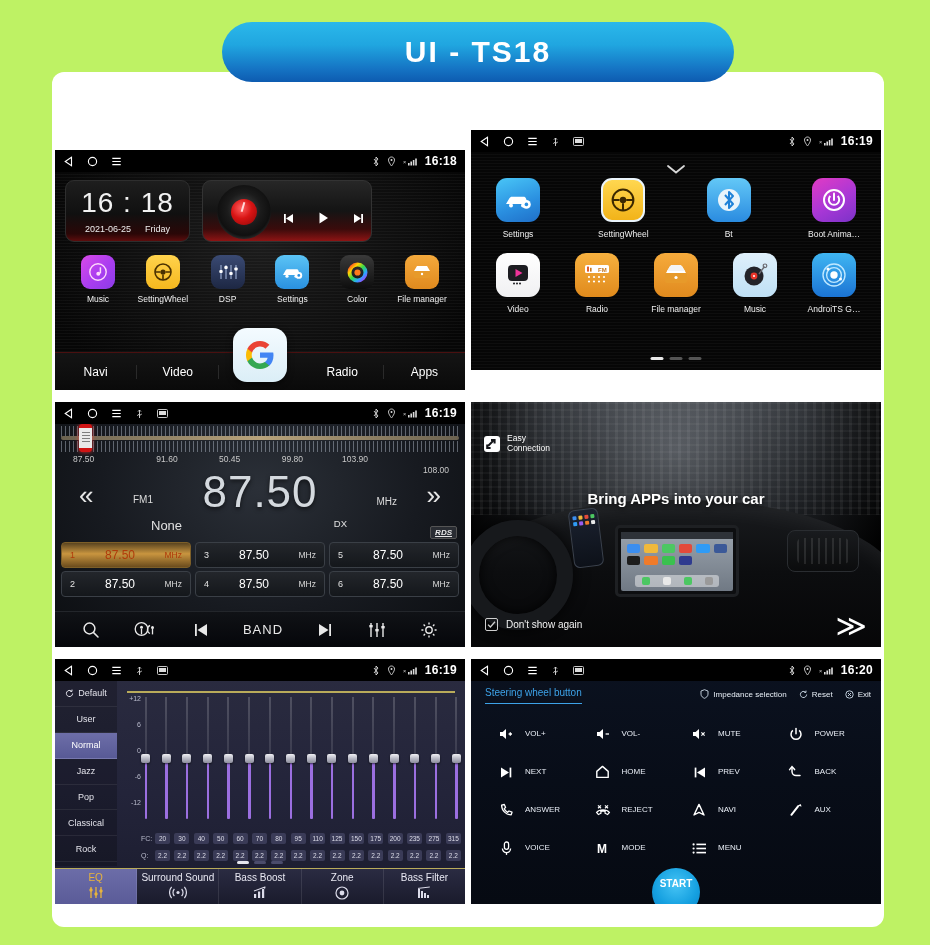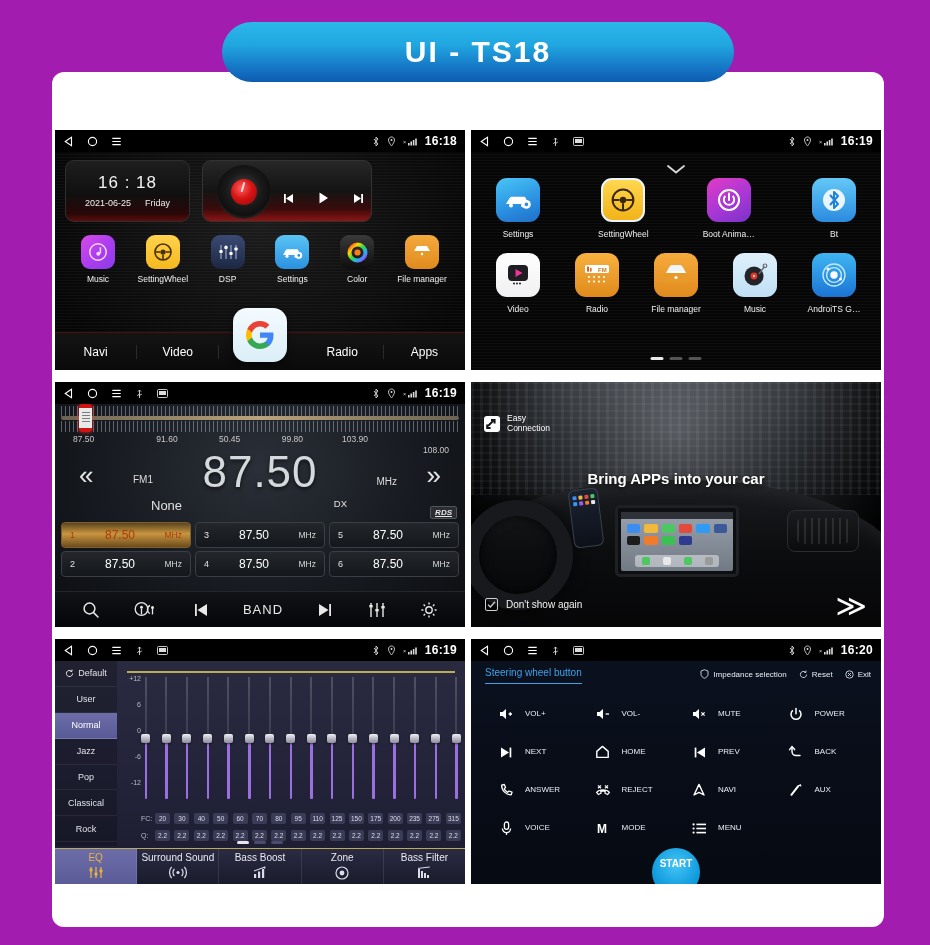--- a/index.html
+++ b/index.html
@@ -2,21 +2,21 @@
 <html><head>
 <meta charset="utf-8">
 <style>
   * { box-sizing: border-box; margin: 0; padding: 0; }
   html, body {
     width: 930px; height: 945px;
     background: #000;
     font-family: "Liberation Sans", sans-serif;
     overflow: hidden;
   }
-  .page { position: relative; width: 930px; height: 945px; background: #a21caf; }
+  .page { position: relative; width: 930px; height: 945px; background: #bef264; }
 
   
   .title-pill {
     position: absolute; left: 222px; top: 22px;
     width: 512px; height: 60px;
     border-radius: 30px;
     background: linear-gradient(180deg, #2bb8ea 0%, #20a6e0 38%, #1574c4 78%, #0d5bb0 100%);
     display: flex; align-items: center; justify-content: center;
     z-index: 5;
   }
@@ -57,29 +57,30 @@
   .sb-right { margin-left:auto; display:flex; align-items:center; gap: 7px; }
   .sb-time { color:#fff; font-size: 12px; font-weight: bold; letter-spacing:0.3px; }
   .ic { display:inline-block; line-height:0; }
   .ic svg { display:block; }
 
   
   .home {
     background:
       repeating-linear-gradient(180deg, rgba(255,255,255,0.035) 0px, rgba(255,255,255,0.035) 1px, rgba(0,0,0,0) 1px, rgba(0,0,0,0) 3px),
       radial-gradient(ellipse at 50% 40%, #1c1c1c 0%, #060606 80%);
+    margin-top: 20px;
   }
   .widget-row { position:absolute; left:10px; top:30px; display:flex; gap:12px; }
   .clock-w {
     width: 125px; height: 62px; border-radius: 9px;
     background: linear-gradient(180deg,#1e1e1e 0%, #101010 55%, #2a0707 88%, #5d0d0d 100%);
     border:1px solid #2e2e2e;
     display:flex; flex-direction:column; align-items:center; justify-content:center;
   }
-  .clock-time { color:#f2f2f2; font-size:17px; letter-spacing:1px; line-height:1; }
+  .clock-time { color:#f2f2f2; font-size:28px; letter-spacing:1px; line-height:1; }
   .clock-sub { display:flex; gap:14px; margin-top:7px; }
   .clock-sub span { color:#ededed; font-size:9px; }
   .media-w {
     width: 170px; height: 62px; border-radius: 9px;
     background: linear-gradient(180deg,#272727 0%, #141414 50%, #3a0b0b 80%, #8e1414 100%);
     border:1px solid #333; position:relative; overflow:hidden;
   }
   .disc {
     position:absolute; left:14px; top:4px; width:54px; height:54px; border-radius:50%;
     background: radial-gradient(circle at 50% 45%, #4a4a4a 0%, #1b1b1b 42%, #101010 65%, #333 78%, #0d0d0d 100%);
@@ -555,37 +556,37 @@
               <div class="dapp-ico" style="background:linear-gradient(180deg,#ffd750 0%,#f2b319 100%);border:2px solid #eaf4fb">
                 <svg width="28" height="28" viewBox="0 0 28 28">
                     <circle cx="14" cy="14" r="10.4" fill="none" stroke="#3b2800" stroke-width="2"></circle>
                     <circle cx="14" cy="14" r="3.2" fill="#3b2800"></circle>
                     <path d="M3.6 14h7M17.2 14h7.2M14 17.2v7.2" stroke="#3b2800" stroke-width="2"></path>
                   </svg>
               </div>
               <div class="dapp-lbl">SettingWheel</div>
             </div>
             <div class="dapp">
+              <div class="dapp-ico" style="background:linear-gradient(180deg,#63c8f7 0%,#2a8be0 100%)">
+                <svg width="24" height="30" viewBox="0 0 24 30">
+                    <circle cx="12" cy="15" r="11" fill="#e9f4fb"></circle>
+                    <path d="M8 10 L16 19 L12 23 V7 L16 11 L8 20" fill="none" stroke="#1f82d8" stroke-width="2" stroke-linejoin="round"></path>
+                  </svg>
+              </div>
+              <div class="dapp-lbl">Bt</div>
+            </div>
+            <div class="dapp">
               <div class="dapp-ico" style="background:linear-gradient(150deg,#e23bc4 0%,#a837d6 55%,#7b32c8 100%)">
                 <svg width="30" height="30" viewBox="0 0 30 30">
                     <circle cx="15" cy="15" r="10" fill="none" stroke="#fff" stroke-width="2"></circle>
                     <path d="M15 8.5v6.5" stroke="#fff" stroke-width="2" stroke-linecap="round"></path>
                     <path d="M11.3 11a5.2 5.2 0 1 0 7.4 0" fill="none" stroke="#fff" stroke-width="2"></path>
                   </svg>
               </div>
               <div class="dapp-lbl">Boot Anima…</div>
-            </div>
-            <div class="dapp">
-              <div class="dapp-ico" style="background:linear-gradient(180deg,#63c8f7 0%,#2a8be0 100%)">
-                <svg width="24" height="30" viewBox="0 0 24 30">
-                    <circle cx="12" cy="15" r="11" fill="#e9f4fb"></circle>
-                    <path d="M8 10 L16 19 L12 23 V7 L16 11 L8 20" fill="none" stroke="#1f82d8" stroke-width="2" stroke-linejoin="round"></path>
-                  </svg>
-              </div>
-              <div class="dapp-lbl">Bt</div>
             </div>
           </div>
 
           <div class="drawer-line">
             <div class="dapp">
               <div class="dapp-ico" style="background:linear-gradient(180deg,#ffffff 0%,#f0f0f2 100%)">
                 <svg width="28" height="26" viewBox="0 0 28 26">
                     <rect x="4" y="3" width="20" height="16" rx="4" fill="#1d1d22"></rect>
                     <path d="M11.5 7 L18.5 11 L11.5 15 Z" fill="#f0349b"></path>
                     <circle cx="10" cy="21.5" r="1" fill="#1d1d22"></circle>

